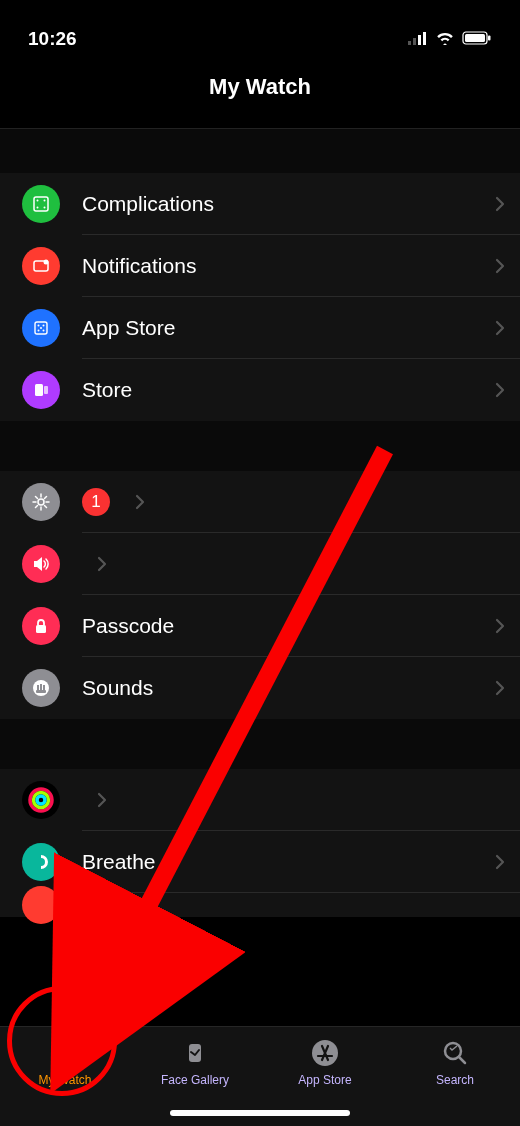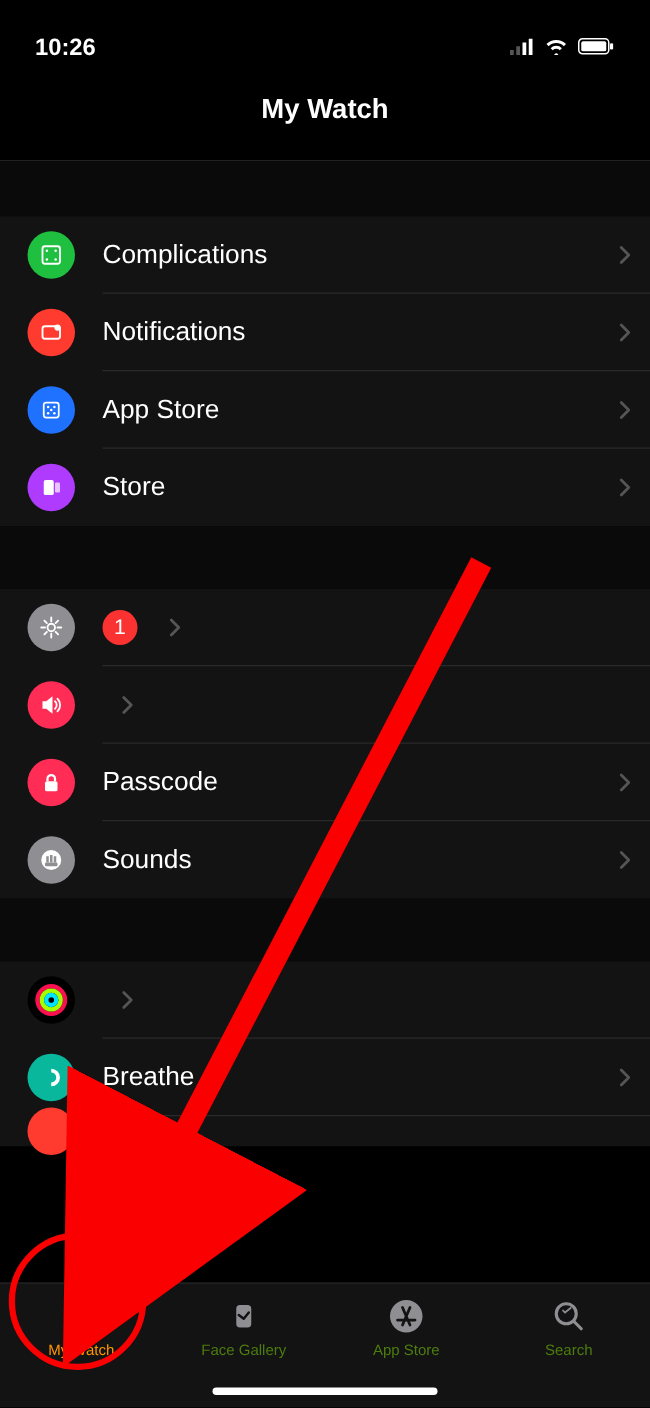--- a/index.html
+++ b/index.html
@@ -117,21 +117,21 @@
     justify-content: space-around;
     align-items: flex-start;
     padding-top: 10px;
   }
   .tab-item {
     flex: 1;
     display: flex;
     flex-direction: column;
     align-items: center;
     gap: 4px;
-    color: #4d7c0f;
+    color: #c4b5fd;
     font-size: 12px;
     position: relative;
     cursor: pointer;
   }
   .tab-item.active {
     color: #ff9500;
   }
   .tab-icon {
     height: 32px;
     display: flex;

